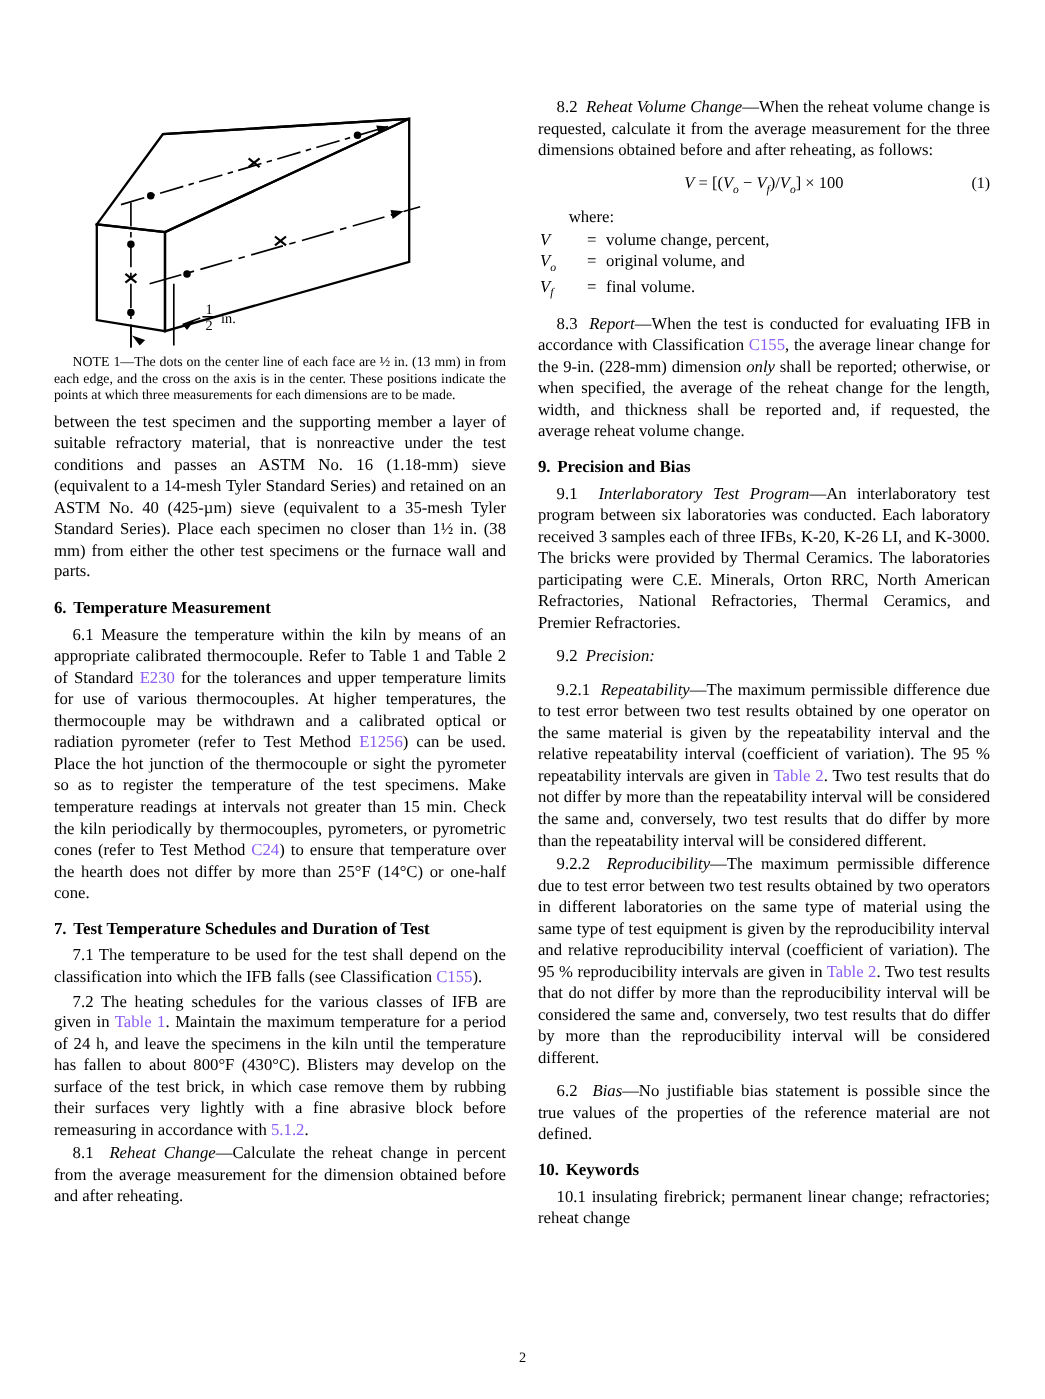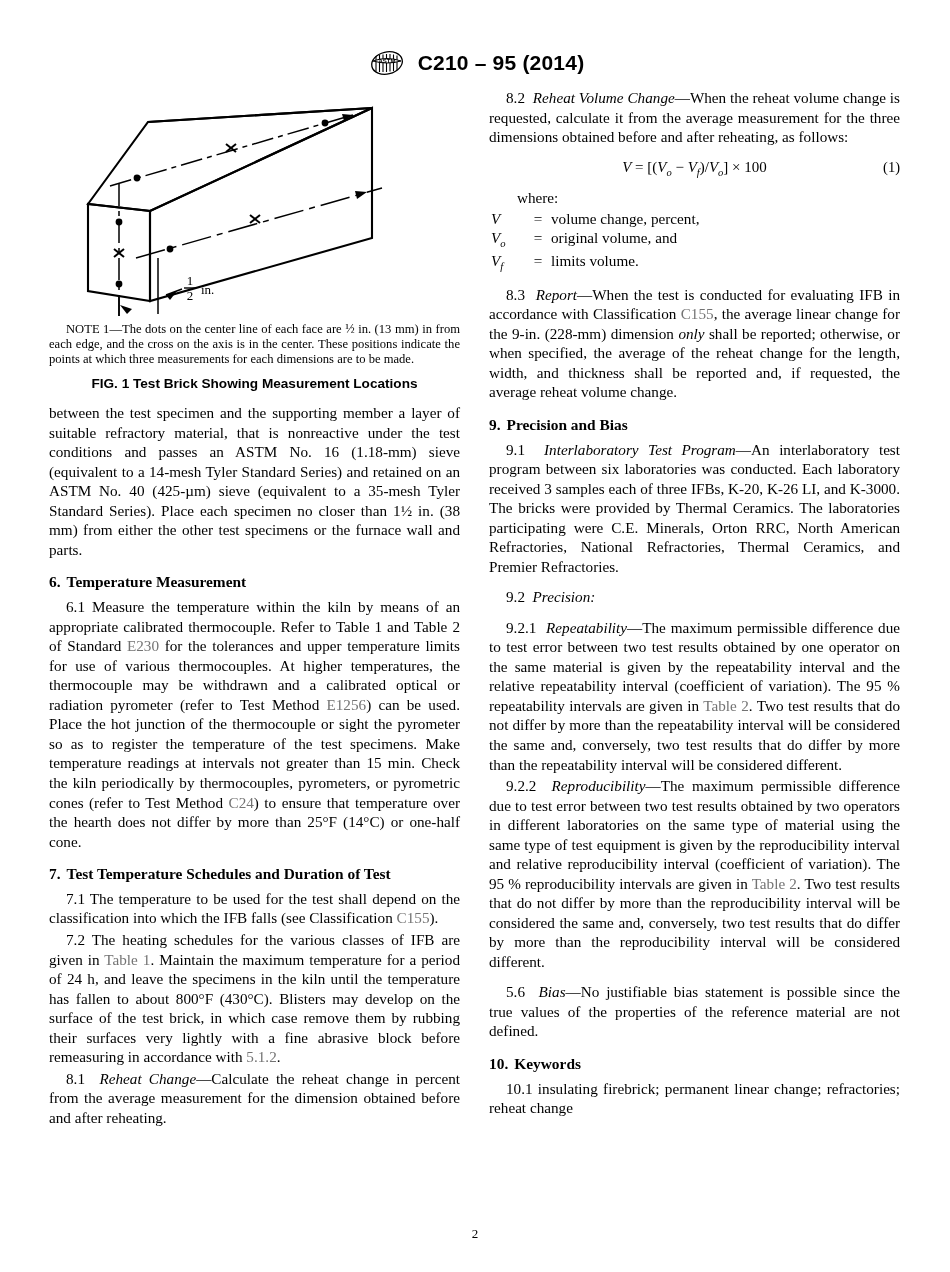--- a/index.html
+++ b/index.html
@@ -76,21 +76,21 @@
     font-weight: bold;
     text-indent: 0;
     text-align: left;
     margin-top: 13px;
     margin-bottom: 5px;
     font-size: 15.4px;
   }
   .sec-head .num { margin-right: 6px; }
   .gap { margin-top: 11px; }
   .it { font-style: italic; }
-  .ref { color: #737373; }
+  .ref { color: #8b5cf6; }
 
   
   .figure-wrap {
     margin: 0 0 6px 0;
     text-align: center;
   }
   .figure-svg { display: block; margin: 0 auto; }
 
   .note {
     font-size: 12.6px;
@@ -152,43 +152,20 @@
     width: 950px;
     text-align: center;
     font-size: 13px;
   }
 </style>
 </head>
 <body>
 
 <div class="page">
 
-  <div class="header">
-    <span class="astm-logo">
-      <svg viewBox="0 0 84 60" width="42" height="30" aria-hidden="true">
-        <g fill="none" stroke="#000" stroke-width="2.6">
-          <ellipse cx="42" cy="30" rx="31" ry="22" transform="rotate(-13 42 30)"></ellipse>
-        </g>
-        <g stroke="#000" stroke-width="2.2">
-          <line x1="20" y1="16" x2="20" y2="47"></line>
-          <line x1="27" y1="14" x2="27" y2="48"></line>
-          <line x1="34" y1="13" x2="34" y2="48"></line>
-          <line x1="41" y1="12" x2="41" y2="48"></line>
-          <line x1="48" y1="12" x2="48" y2="47"></line>
-          <line x1="55" y1="13" x2="55" y2="46"></line>
-          <line x1="62" y1="15" x2="62" y2="44"></line>
-        </g>
-        <g fill="#fff" stroke="#000" stroke-width="2">
-          <path d="M14 26 Q42 16 70 26 Q42 34 14 26 Z"></path>
-        </g>
-        <text x="42" y="30" font-family="Liberation Sans, sans-serif" font-size="12" font-weight="bold" text-anchor="middle" fill="#000">ASTM</text>
-      </svg>
-    </span>
-    <span class="doc-title">C210 – 95 (2014)</span>
-  </div>
 
   <div class="col col-left">
 
     <div class="figure-wrap">
       <svg class="figure-svg" width="370" height="230" viewBox="0 0 370 230">
         <g stroke="#000" stroke-width="2.1" fill="none" stroke-linejoin="miter">
 
           <path d="M18 116 L18 203 L80 213 L80 123 Z"></path>
 
           <path d="M18 116 L78 34 L302 20 L80 123 Z"></path>
@@ -253,21 +230,20 @@
           <text x="120" y="197" font-size="13" text-anchor="middle" fill="#000">1</text>
           <text x="120" y="212" font-size="13" text-anchor="middle" fill="#000">2</text>
           <text x="131" y="206" font-size="13" fill="#000">in.</text>
         </g>
       </svg>
 
       <div class="note">
         <span class="note-lbl">NOTE 1</span><span>—The dots on the center line of each face are ½ in. (13 mm) in from each edge, and the cross on the axis is in the center. These positions indicate the points at which three measurements for each dimensions are to be made.</span>
       </div>
 
-      <div class="fig-caption">FIG. 1 Test Brick Showing Measurement Locations</div>
     </div>
 
     <p class="para-noind">between the test specimen and the supporting member a layer of suitable refractory material, that is nonreactive under the test conditions and passes an ASTM No. 16 (1.18-mm) sieve (equivalent to a 14-mesh Tyler Standard Series) and retained on an ASTM No. 40 (425-µm) sieve (equivalent to a 35-mesh Tyler Standard Series). Place each specimen no closer than 1½ in. (38 mm) from either the other test specimens or the furnace wall and parts.</p>
 
     <p class="sec-head">
       <span class="num">6.</span><span>Temperature Measurement</span>
     </p>
     <p class="para"><span>6.1  Measure the temperature within the kiln by means of an appropriate calibrated thermocouple. Refer to Table 1 and Table 2 of Standard </span><span class="ref">E230</span><span> for the tolerances and upper temperature limits for use of various thermocouples. At higher temperatures, the thermocouple may be withdrawn and a calibrated optical or radiation pyrometer (refer to Test Method </span><span class="ref">E1256</span><span>) can be used. Place the hot junction of the thermocouple or sight the pyrometer so as to register the temperature of the test specimens. Make temperature readings at intervals not greater than 15 min. Check the kiln periodically by thermocouples, pyrometers, or pyrometric cones (refer to Test Method </span><span class="ref">C24</span><span>) to ensure that temperature over the hearth does not differ by more than 25°F (14°C) or one-half cone.</span></p>
 
     <p class="sec-head">
@@ -302,40 +278,40 @@
         <td>volume change, percent,</td>
       </tr>
       <tr>
         <td class="sym"><span class="mvar">V</span><sub>o</sub></td>
         <td class="eqs">=</td>
         <td>original volume, and</td>
       </tr>
       <tr>
         <td class="sym"><span class="mvar">V</span><sub>f</sub></td>
         <td class="eqs">=</td>
-        <td>limits volume.</td>
+        <td>final volume.</td>
       </tr>
     </tbody>
       </table>
 
     <p class="para gap"><span>8.3</span>&nbsp;&nbsp;<span class="it">Report</span><span>—When the test is conducted for evaluating IFB in accordance with Classification </span><span class="ref">C155</span><span>, the average linear change for the 9-in. (228-mm) dimension </span><span class="it">only</span><span> shall be reported; otherwise, or when specified, the average of the reheat change for the length, width, and thickness shall be reported and, if requested, the average reheat volume change.</span></p>
 
     <p class="sec-head">
       <span class="num">9.</span><span>Precision and Bias</span>
     </p>
 
     <p class="para"><span>9.1</span>&nbsp;&nbsp;<span class="it">Interlaboratory Test Program</span><span>—An interlaboratory test program between six laboratories was conducted. Each laboratory received 3 samples each of three IFBs, K-20, K-26 LI, and K-3000. The bricks were provided by Thermal Ceramics. The laboratories participating were C.E. Minerals, Orton RRC, North American Refractories, National Refractories, Thermal Ceramics, and Premier Refractories.</span></p>
 
     <p class="para gap"><span>9.2</span>&nbsp;&nbsp;<span class="it">Precision:</span></p>
 
     <p class="para gap"><span>9.2.1</span>&nbsp;&nbsp;<span class="it">Repeatability</span><span>—The maximum permissible difference due to test error between two test results obtained by one operator on the same material is given by the repeatability interval and the relative repeatability interval (coefficient of variation). The 95 % repeatability intervals are given in </span><span class="ref">Table 2</span><span>. Two test results that do not differ by more than the repeatability interval will be considered the same and, conversely, two test results that do differ by more than the repeatability interval will be considered different.</span></p>
 
     <p class="para"><span>9.2.2</span>&nbsp;&nbsp;<span class="it">Reproducibility</span><span>—The maximum permissible difference due to test error between two test results obtained by two operators in different laboratories on the same type of material using the same type of test equipment is given by the reproducibility interval and relative reproducibility interval (coefficient of variation). The 95 % reproducibility intervals are given in </span><span class="ref">Table 2</span><span>. Two test results that do not differ by more than the reproducibility interval will be considered the same and, conversely, two test results that do differ by more than the reproducibility interval will be considered different.</span></p>
 
-    <p class="para gap"><span>5.6</span>&nbsp;&nbsp;<span class="it">Bias</span><span>—No justifiable bias statement is possible since the true values of the properties of the reference material are not defined.</span></p>
+    <p class="para gap"><span>6.2</span>&nbsp;&nbsp;<span class="it">Bias</span><span>—No justifiable bias statement is possible since the true values of the properties of the reference material are not defined.</span></p>
 
     <p class="sec-head">
       <span class="num">10.</span><span>Keywords</span>
     </p>
     <p class="para">10.1  insulating firebrick; permanent linear change; refractories; reheat change</p>
 
   </div>
 
   <div class="page-number">2</div>
 

